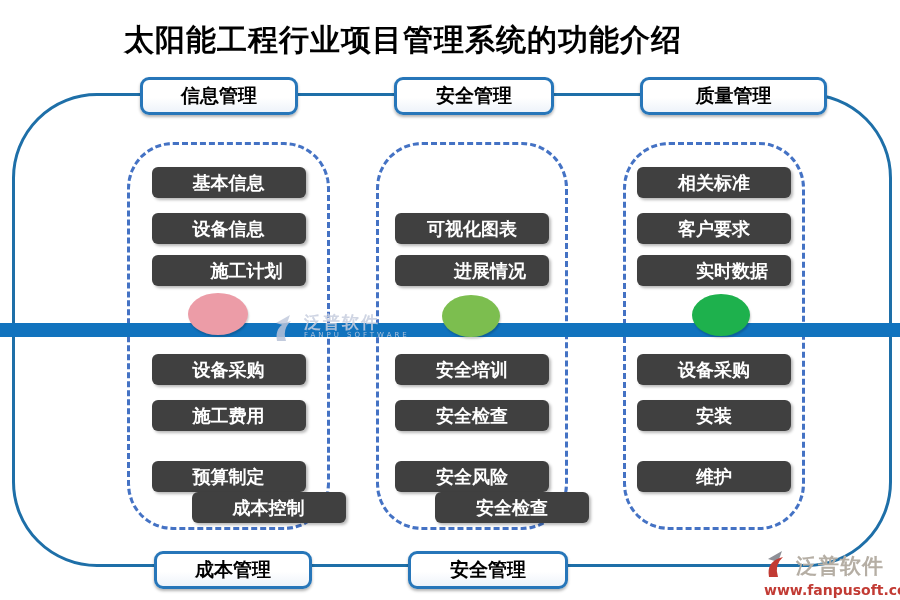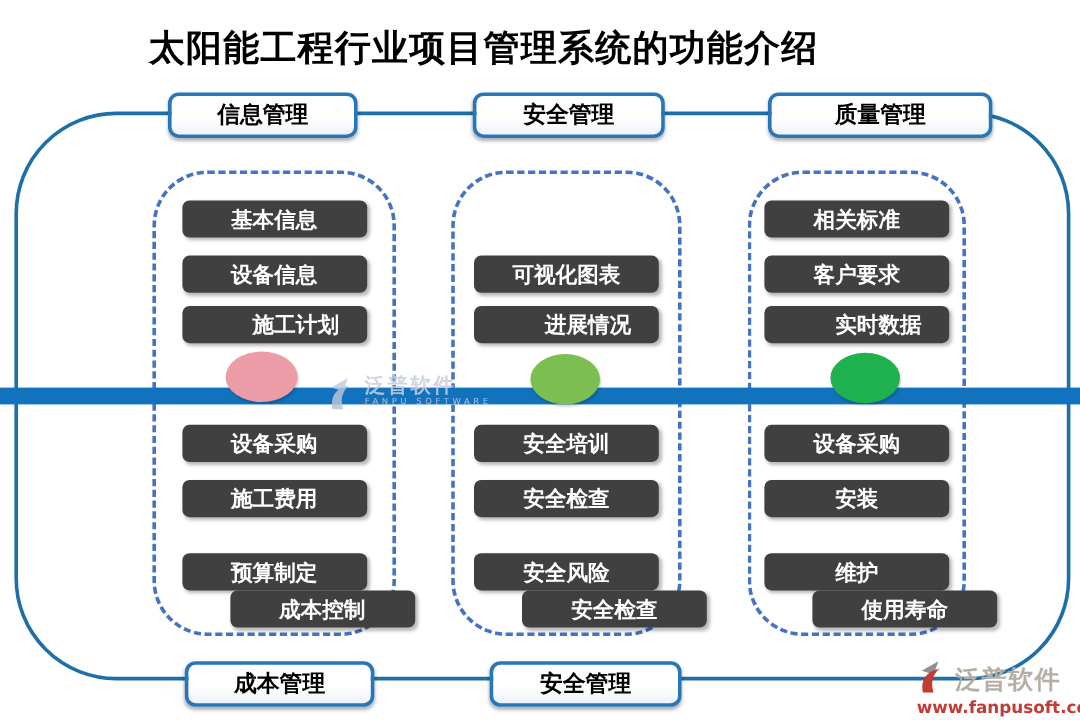--- a/index.html
+++ b/index.html
@@ -91,21 +91,20 @@
     <div class="btn r7">安全检查</div>
   </div>
 
   <div class="dashed-box dash-c3">
     <div class="btn r1">相关标准</div>
     <div class="btn r2">客户要求</div>
     <div class="btn r3">实时数据</div>
     <div class="btn r4">设备采购</div>
     <div class="btn r5">安装</div>
     <div class="btn r6">维护</div>
-    <div class="btn r7">使用寿命</div>
   </div>
 
   <div class="ellipse el1" style="background: rgb(236, 156, 167);"></div>
   <div class="ellipse el2" style="background: rgb(124, 190, 79);"></div>
   <div class="ellipse el3" style="background: rgb(30, 177, 77);"></div>
 
   <div class="wm-center">
     <span>
       <svg width="26" height="30" viewBox="0 0 26 30">
         <path d="M2 10 L16 2 L12 13 Z" fill="#C3CBDD"></path>

